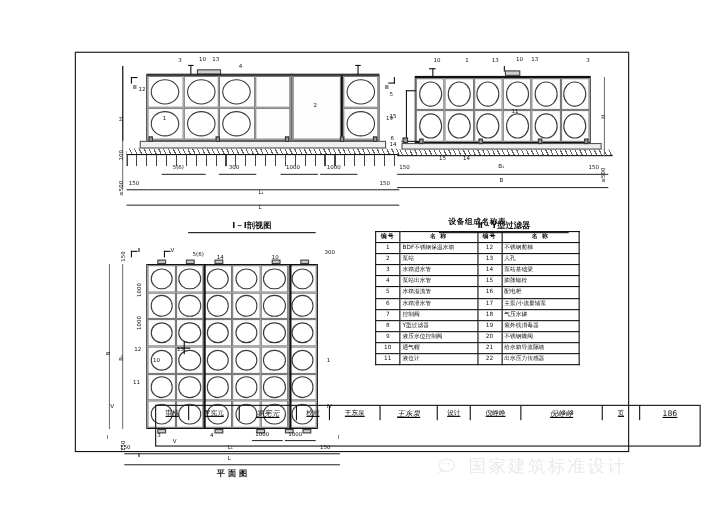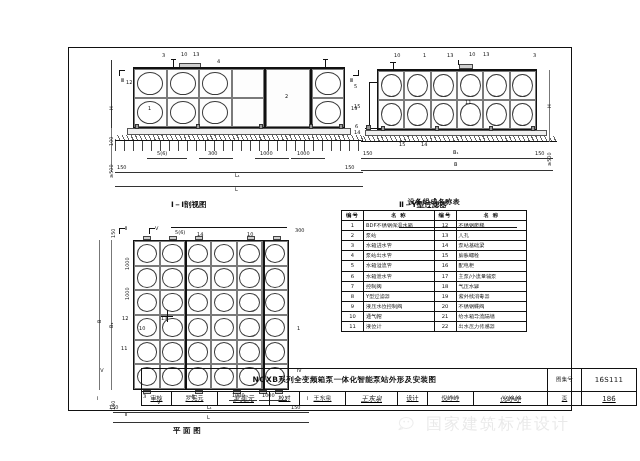--- a/index.html
+++ b/index.html
@@ -27,23 +27,23 @@
     font-size: 5px;
     color: #111;
     white-space: nowrap;
     line-height: 1;
     font-family: "DejaVu Sans", "Liberation Sans", sans-serif;
   }
   .vt { transform-origin: 0 0; transform: rotate(-90deg); }
   .ttl {
     position: absolute;
     font-size: 7.5px; font-weight: bold; color: #111;
-    white-space: nowrap; text-align: left;
+    white-space: nowrap; text-align: center;
     border-bottom: 1px solid #111;
-    padding-bottom: 17px;
+    padding-bottom: 1px;
   }
   
   .ln { position: absolute; background: #111; }
   .hln { height: 1px; }
   .vln { width: 1px; }
   .dimln { position: absolute; height: 1px; background: #333; }
   .ext { position: absolute; width: 1px; background: #777; }
   
   .tank {
     position: absolute;
@@ -598,25 +598,20 @@
               <td class="num">11</td>
               <td class="nm">液位计</td>
               <td class="num">22</td>
               <td class="nm">出水压力传感器</td>
             </tr>
           </tbody>
       </table>
     </div>
 
     <div id="titleblock">
-      <div id="tb-main">
-        <div class="tbc" id="tb-drawingname">NQXB系列全变频箱泵一体化智能泵站外形及安装图</div>
-        <div class="tbc" id="tb-nolabel">图集号</div>
-        <div class="tbc" id="tb-noval">16S111</div>
-      </div>
       <div id="tb-sub">
         <div class="tbc" style="width:30px;">审核</div>
         <div class="tbc" style="width:46px;">罗宪元</div>
         <div class="tbc sig" style="width:52px;">罗宪元</div>
         <div class="tbc" style="width:30px;">校对</div>
         <div class="tbc" style="width:46px;">王东泉</div>
         <div class="tbc sig" style="width:52px;">王东泉</div>
         <div class="tbc" style="width:30px;">设计</div>
         <div class="tbc" style="width:46px;">倪峥峥</div>
         <div class="tbc sig" style="flex:1 1 auto;">倪峥峥</div>

